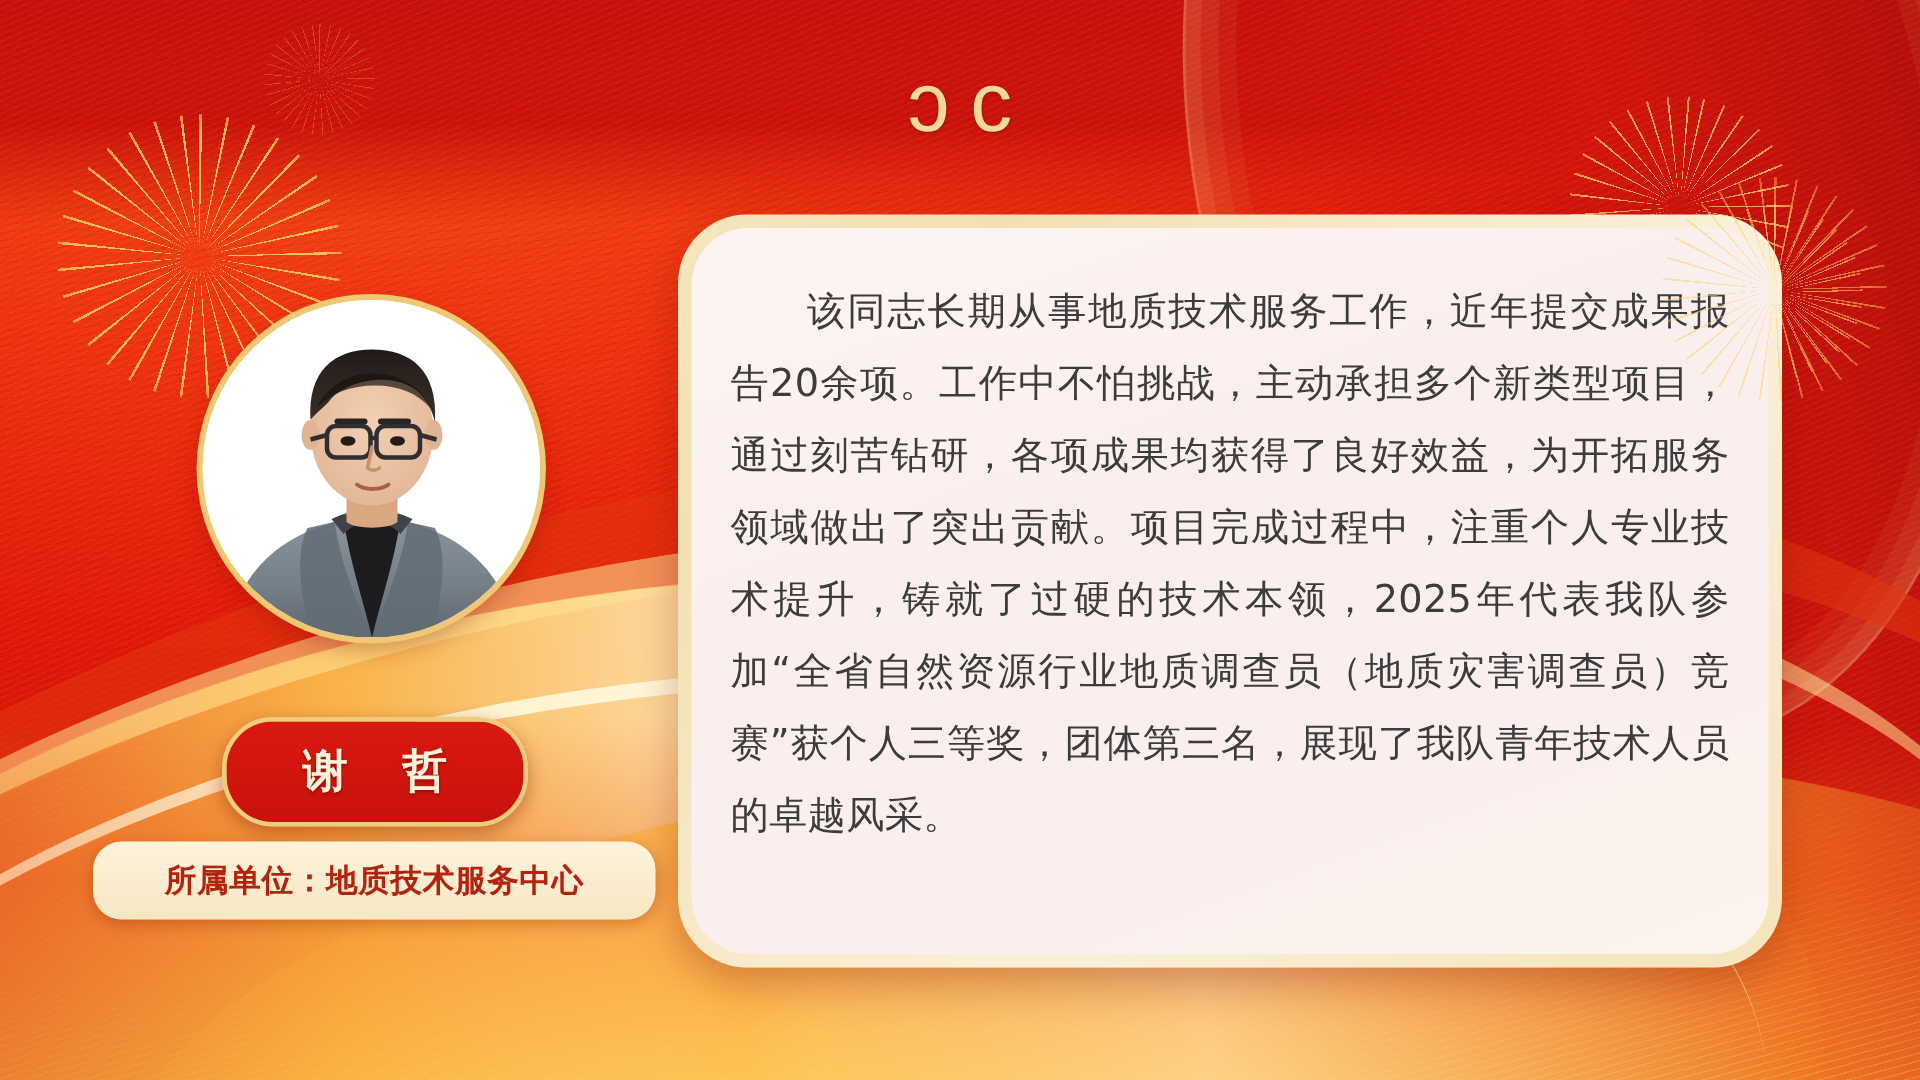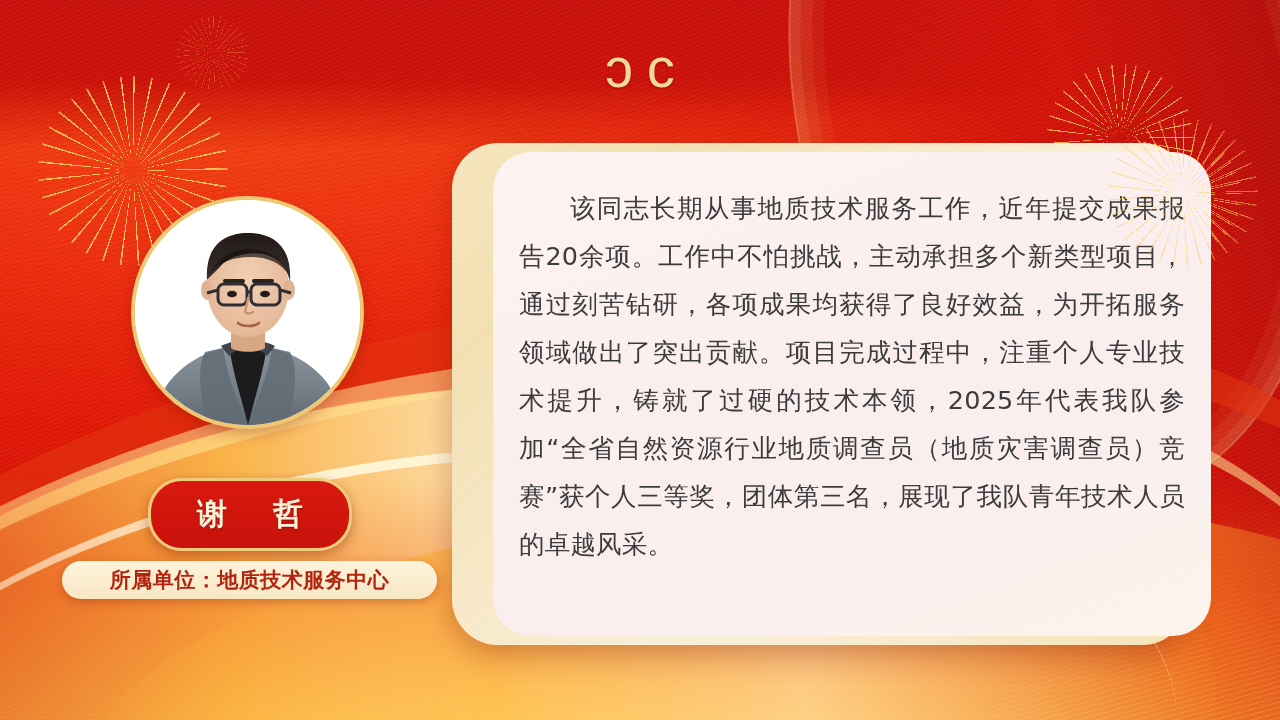--- a/index.html
+++ b/index.html
@@ -177,31 +177,31 @@
     position:absolute;left:148px;top:478px;
     width:198px;height:67px;
     border-radius:34px;
     background:linear-gradient(180deg,#D9190F 0%,#C8120B 100%);
     border:3px solid #EFCB7C;
     box-shadow:0 4px 12px rgba(110,10,5,.38);
     display:flex;align-items:center;justify-content:center;
     z-index:19;
   }
   .name-pill span{
-    font-family:Liberation Mono, monospace;
+    font-family:Liberation Sans, sans-serif;
     font-weight:bold;font-size:30px;letter-spacing:14px;
     text-indent:14px;
     color:#FDF3DA;
     text-shadow:0 1px 2px rgba(90,6,3,.5);
   }
 
   
   .unit-pill{
     position:absolute;left:62px;top:561px;
-    width:375px;height:38px;
+    width:375px;height:52px;
     border-radius:19px;
     background:linear-gradient(180deg,#FDF3DC 0%,#F7E7C3 100%);
     box-shadow:0 3px 10px rgba(110,10,5,.28);
     display:flex;align-items:center;justify-content:center;
     z-index:19;
   }
   .unit-pill span{
     font-size:21px;font-weight:bold;color:#B3240F;letter-spacing:.5px;
   }
 
@@ -216,21 +216,20 @@
     padding:9px;
     box-sizing:border-box;
   }
   .card-inner{
     width:100%;height:100%;
     border-radius:38px;
     background:linear-gradient(160deg,#FDF4F2 0%,#FBEFEE 40%,#FAEFEE 72%,#FCF4EC 100%);
     box-sizing:border-box;
     padding:32px 26px 26px 26px;
     overflow:hidden;
-    margin-left:32px;
   }
   .card-body{
     font-family:"DejaVu Sans","Liberation Sans",sans-serif;
     font-size:25.5px;
     line-height:48px;
     color:#3C3C3C;
     text-align:justify;
     text-justify:inter-ideograph;
     text-indent:2em;
     letter-spacing:.2px;

